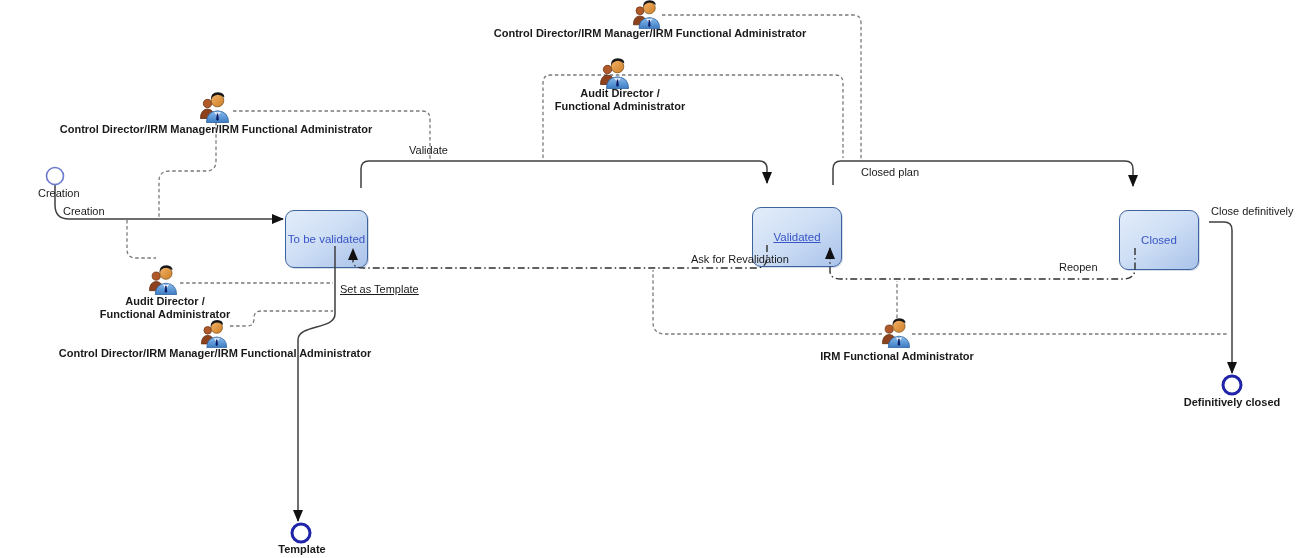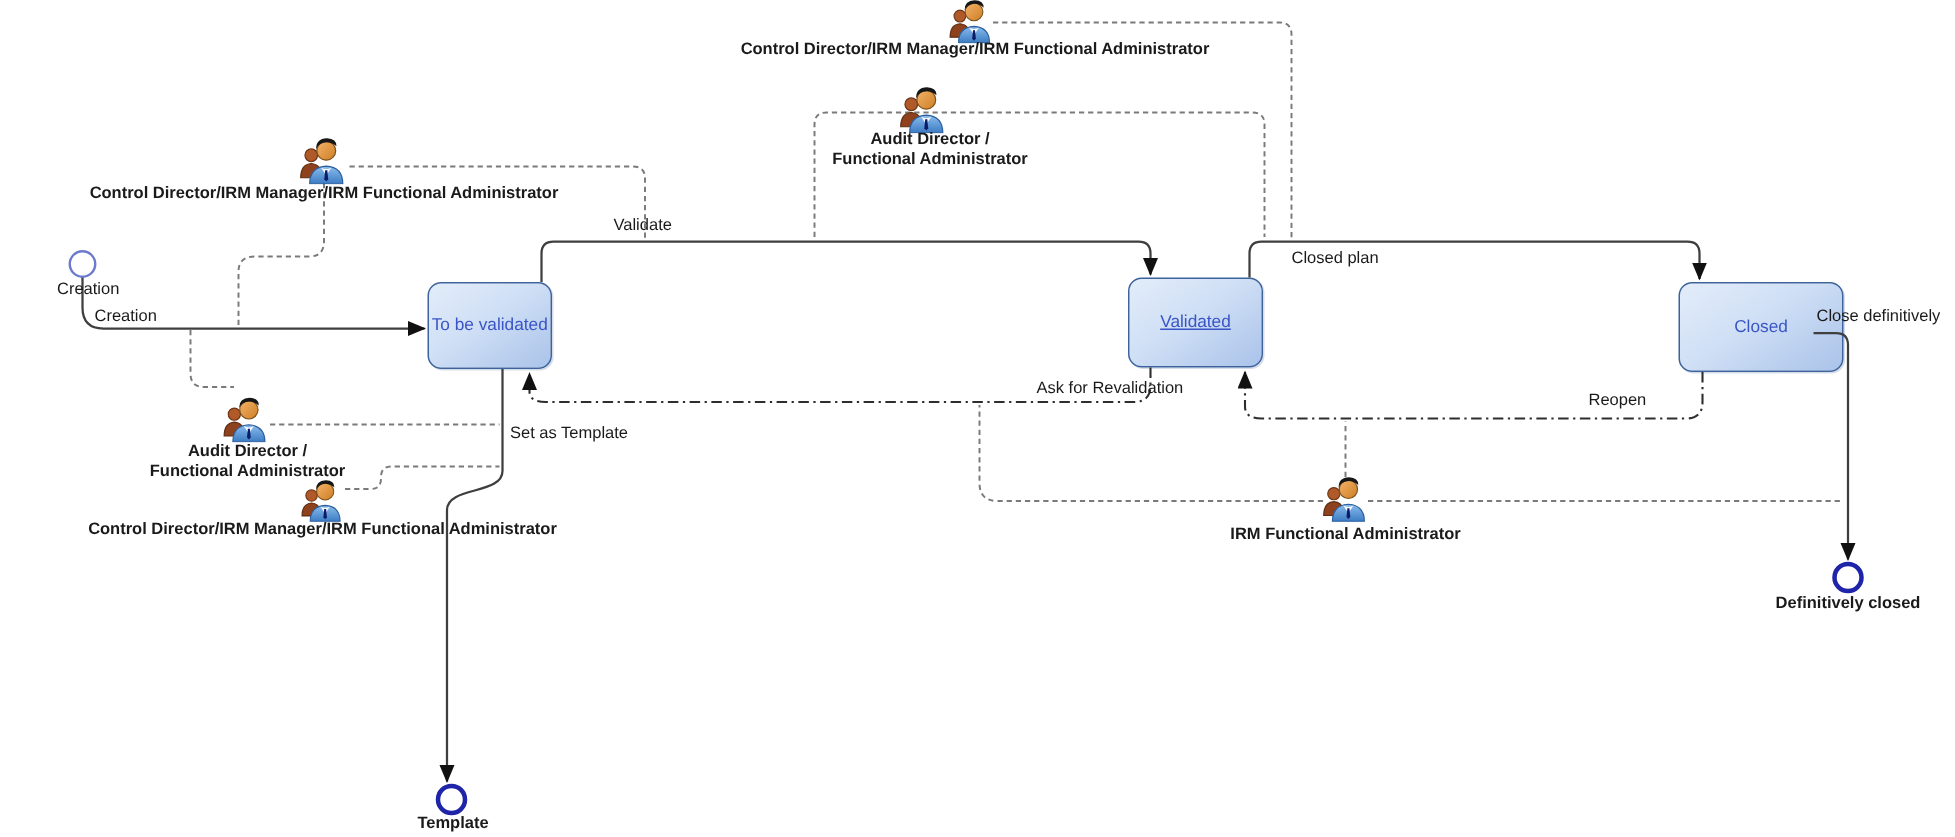--- a/index.html
+++ b/index.html
@@ -12,35 +12,36 @@
     position:absolute;font-size:11px;line-height:13px;color:#1a1a1a;white-space:nowrap;
   }
   .lbl.center{transform:translateX(-50%);text-align:center;font-weight:bold;}
   .state{
     position:absolute;box-sizing:border-box;
     border:1.4px solid #3d639c;border-radius:9px;
     background:linear-gradient(145deg,#e3edfa 0%,#cfdff5 45%,#aac3ea 100%);
     color:#3a55c6;font-size:11.5px;
     display:flex;align-items:center;justify-content:center;
     box-shadow:1px 1px 0 rgba(90,120,170,.25);
+    margin-top:22px;
   }
   .flow{fill:none;stroke:#3f3f3f;stroke-width:1.5;}
   .dashdot{fill:none;stroke:#2e2e2e;stroke-width:1.4;stroke-dasharray:7 3 1.5 3;}
   .assoc{fill:none;stroke:#7a7a7a;stroke-width:1.3;stroke-dasharray:3.5 2.6;}
   .evt-start{fill:#ffffff;stroke:#6b79cf;stroke-width:1.6;}
   .evt-end{fill:#ffffff;stroke:#1f24a8;stroke-width:3;}
 </style>
 </head>
 <body>
 
 <div id="canvas">
 
   <div class="state" style="left:285px;top:188px;width:83px;height:58px;">To be validated</div>
   <div class="state" style="left:752px;top:185px;width:90px;height:60px;text-decoration:underline;">Validated</div>
-  <div class="state" style="left:1119px;top:188px;width:110px;height:60px;">Closed</div>
+  <div class="state" style="left:1119px;top:188px;width:80px;height:60px;">Closed</div>
 
   <svg id="wires">
     <defs>
       <marker id="arrow" markerUnits="userSpaceOnUse" markerWidth="14" markerHeight="12" refX="11" refY="5" orient="auto">
         <path d="M0,0 L12,5 L0,10 Z" fill="#111"></path>
       </marker>
       <linearGradient id="headGrad" x1="0" y1="0" x2="1" y2="1">
         <stop offset="0" stop-color="#f4b269"></stop>
           <stop offset="1" stop-color="#cd7f24"></stop>
       </linearGradient>
@@ -107,14 +108,14 @@
   <div class="lbl" style="left:38px;top:187px;">Creation</div>
   <div class="lbl center" style="left:302px;top:543px;">Template</div>
   <div class="lbl center" style="left:1232px;top:396px;">Definitively closed</div>
 
   <div class="lbl" style="left:63px;top:205px;">Creation</div>
   <div class="lbl" style="left:369px;top:144px;margin-left:40px;">Validate</div>
   <div class="lbl" style="left:861px;top:166px;">Closed plan</div>
   <div class="lbl" style="left:1211px;top:205px;">Close definitively</div>
   <div class="lbl" style="left:643px;top:253px;margin-left:48px;">Ask for Revalidation</div>
   <div class="lbl" style="left:1059px;top:261px;">Reopen</div>
-  <div class="lbl" style="left:340px;top:283px;">Set as Template</div>
+  <div class="lbl" style="left:340px;top:283px;text-decoration:underline;">Set as Template</div>
 </div>
 
 </body></html>

